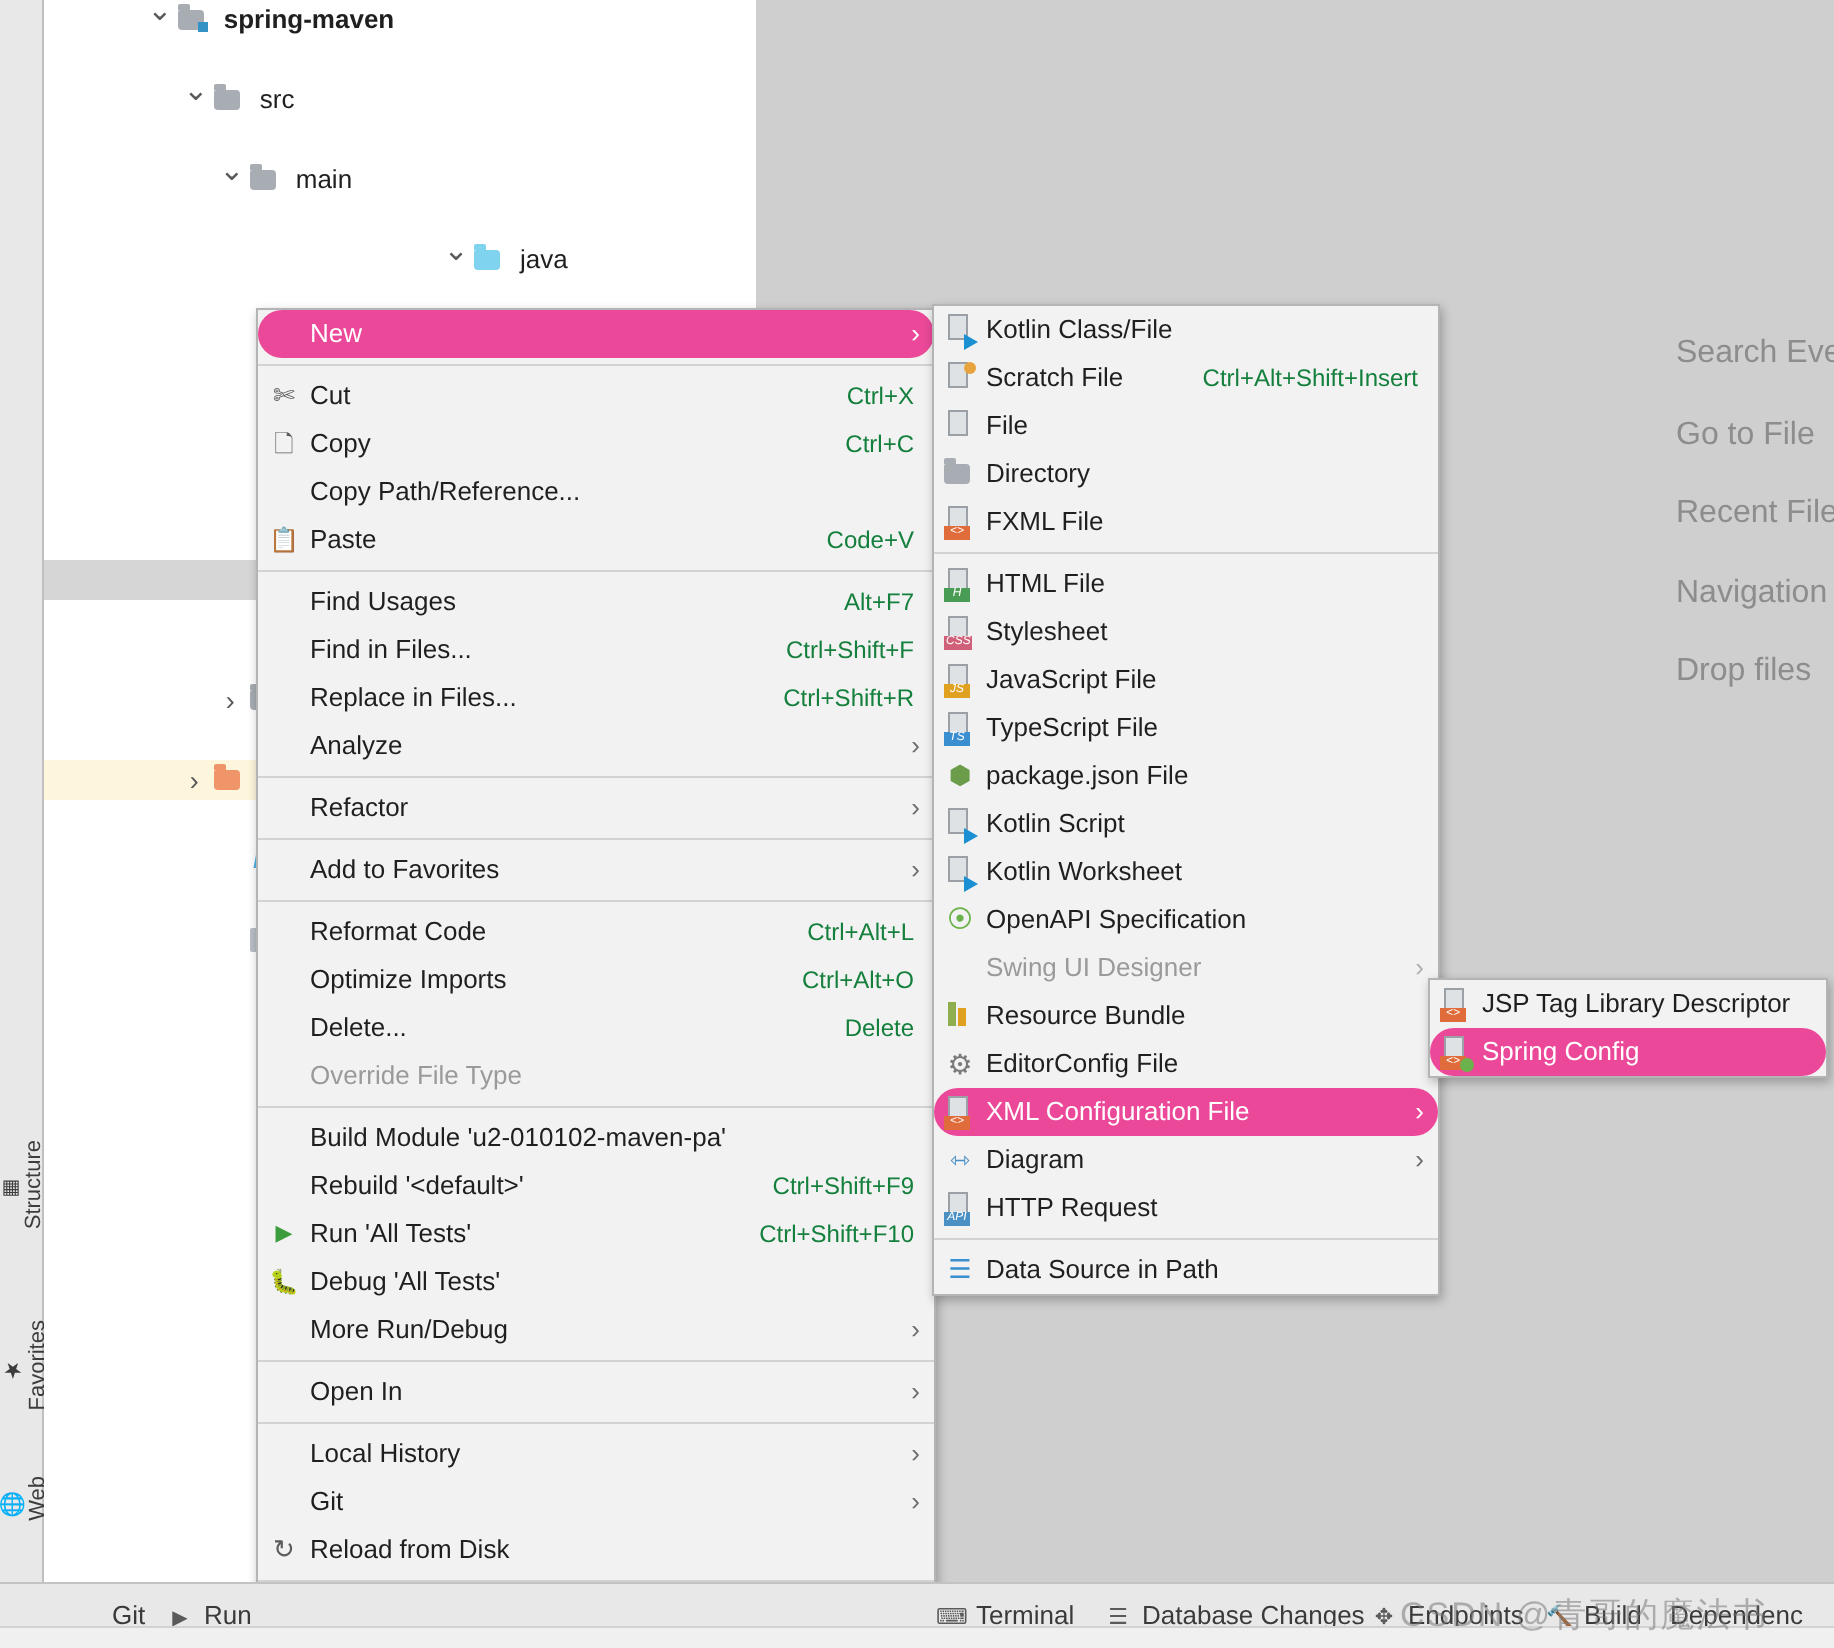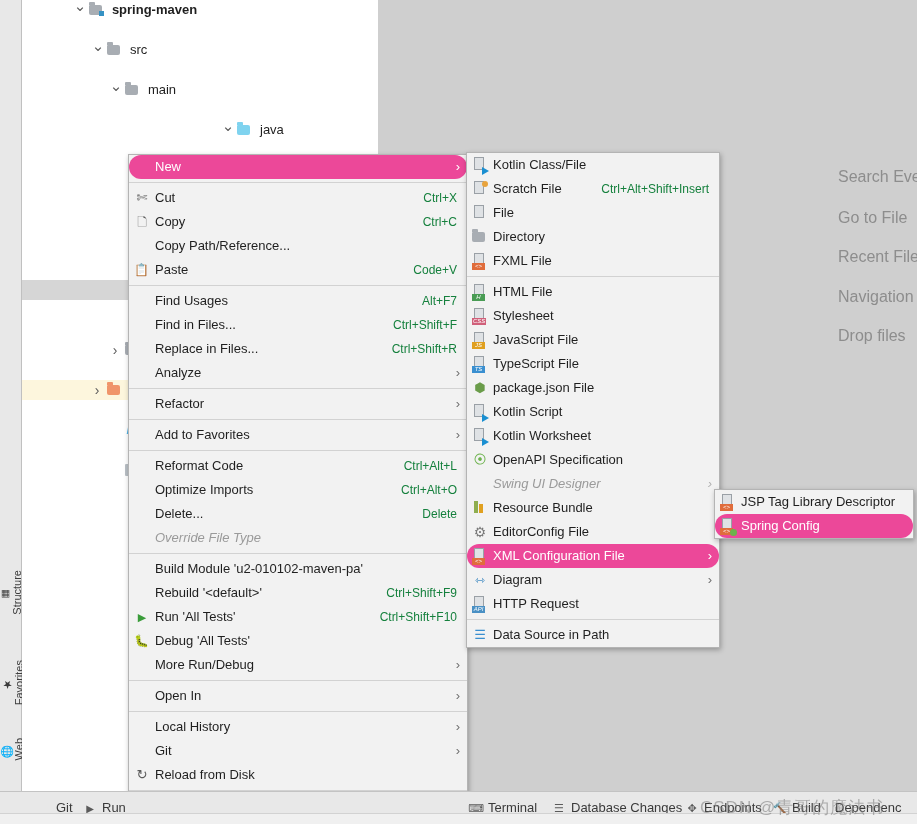--- a/index.html
+++ b/index.html
@@ -47,21 +47,21 @@
   .pkg:after{content:"";position:absolute;left:2px;top:2px;width:4px;height:4px;background:#e9e9e9;border-radius:50%;}
   .mvn{position:absolute;left:0;top:2px;width:16px;line-height:16px;color:#4fb3e8;font-style:italic;font-weight:bold;font-size:13px;text-align:center;}
   .modicon{position:absolute;left:1px;top:4px;width:12px;height:12px;background:#b9bfc5;border-radius:1px;}
   .modicon:after{content:"";position:absolute;right:-1px;bottom:-1px;width:5px;height:5px;background:#3d3d3d;}
 
   
   .menu{position:absolute;background:#f2f2f2;border:1px solid #b4b4b4;box-shadow:1px 2px 5px rgba(0,0,0,.28);
         padding:0;box-sizing:border-box;}
   .mi{position:relative;height:24px;line-height:24px;white-space:nowrap;font-size:13px;color:#1f1f1f;padding-left:26px;padding-right:10px;}
   .mi.hl{background:#ec4899;color:#ffffff;border-radius:12px;}
-  .mi.dis{color:#9a9a9a;font-style:italic;}
+  .mi.dis{color:#9a9a9a;}
   .mi .acc{position:absolute;right:10px;top:0;color:#15803d;font-size:12px;}
   .mi .arr{position:absolute;right:7px;top:0;color:#6f6f6f;font-size:13px;}
   .mi.hl .arr{color:#ffffff;}
   .mi .mico{position:absolute;left:4px;top:0;width:18px;height:24px;}
   .sep{height:1px;background:#d2d2d2;margin:3px 0;}
   .doc{position:absolute;left:3px;top:4px;width:10px;height:13px;background:#dfe2e5;border:1px solid #9aa0a6;box-sizing:border-box;}
   .tagbox{position:absolute;left:1px;bottom:3px;height:7px;min-width:11px;padding:0 1px;font-size:6px;line-height:7px;color:#fff;text-align:center;font-family:"Liberation Sans",sans-serif;}
   .kotlin{position:absolute;right:0px;bottom:2px;width:0;height:0;border-left:7px solid #1a8fd1;border-top:4px solid transparent;border-bottom:4px solid transparent;}
 
   

